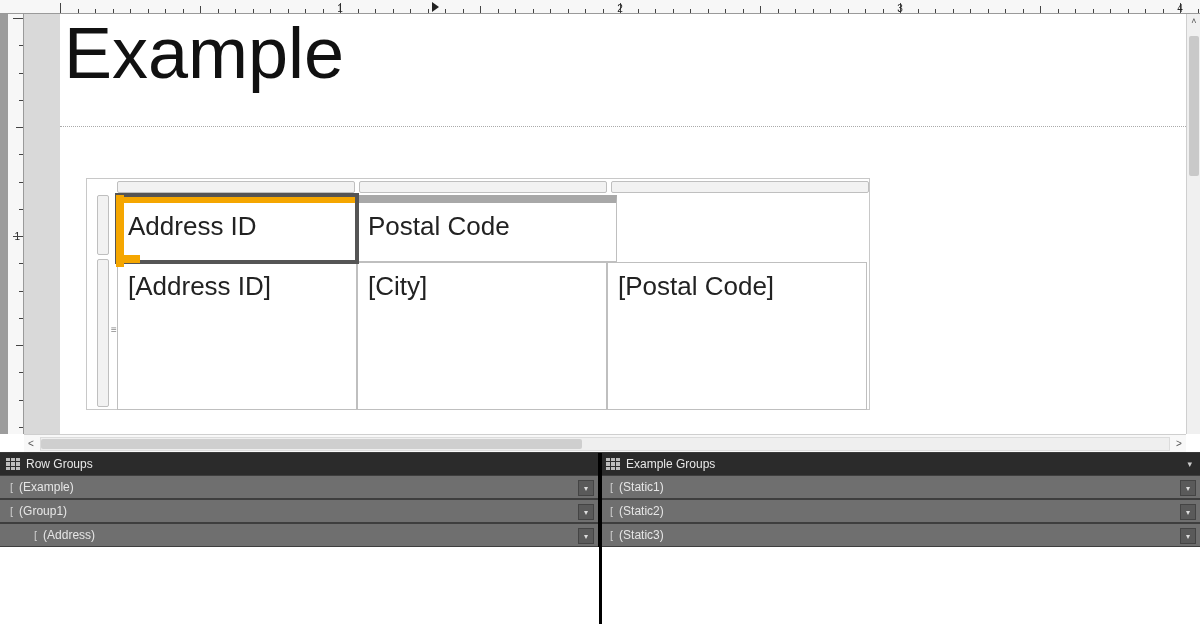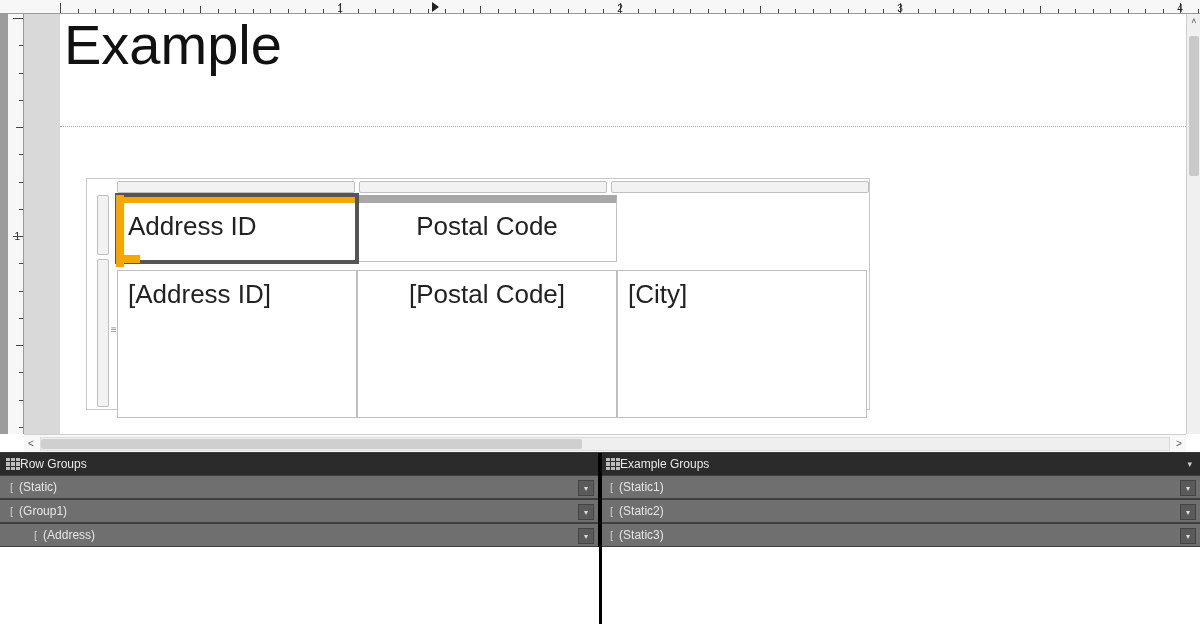--- a/index.html
+++ b/index.html
@@ -42,21 +42,21 @@
   }
   .body-margin-left {
     position: absolute; left: 0; top: 0; width: 36px; height: 100%; background: #d9d9d9;
   }
   .page {
     position: absolute; left: 36px; top: 4px; right: 0; height: 410px; background: #fff;
   }
 
   .title {
     position: absolute; left: 4px; top: -6px;
-    font-size: 56px; font-weight: 300; color: #111; letter-spacing: 0px;
+    font-size: 72px; font-weight: 300; color: #111; letter-spacing: 0px;
     font-family: "Segoe UI Light","Segoe UI",Arial,sans-serif;
   }
   .dotted {
     position: absolute; left: 0; top: 108px; right: 0; border-top: 1px dotted #aaa;
   }
 
   
   .tablix {
     position: absolute; left: 26px; top: 160px; width: 784px; height: 232px;
     border: 1px solid #c8c8c8;
@@ -87,38 +87,38 @@
   .tcell {
     border: 1px solid #bfbfbf; background: #fff; color: #222;
     padding: 8px 10px; font-size: 26px; line-height: 1.2;
     font-family: "Segoe UI", Arial, sans-serif;
   }
   .hdr-row { height: 67px; }
   .hdr-row .tcell { border-top: 8px solid #a8a8a8; }
   
 
   
-  .data-row { height: 148px; margin-top: 8px; }
+  .data-row { height: 148px; }
   .data-row .tcell { vertical-align: top; }
 
   
   .sel {
     position: relative; outline: 4px solid #555; outline-offset: -2px;
     border-top: 8px solid #f5a600 !important;
   }
   .sel::before, .sel::after {
     content: ""; position: absolute; background: #f5a600;
   }
   .sel::before { left: -2px; top: -8px; width: 8px; height: 72px; } 
   .sel::after  { left: -2px; bottom: -2px; width: 24px; height: 8px; } 
 
   
   .c1 { width: 240px; }
   .c2 { width: 250px; }
-  .c3 { width: 260px; text-align: center; }
+  .c3 { width: 260px; }
 
   
   .vscroll {
     position: absolute; right: 0; top: 14px; width: 14px; height: 420px;
     background: #f0f0f0; border-left: 1px solid #cfcfcf;
   }
   .vscroll .arrow { width: 14px; height: 14px; display:flex; align-items:center; justify-content:center; font-size:9px; color:#555;}
   .vscroll .thumb { position:absolute; left:2px; width:10px; background:#c9c9c9; border-radius:2px;}
   .hscroll {
     position: absolute; left: 24px; top: 434px; right: 14px; height: 18px;
@@ -130,21 +130,21 @@
   .hscroll .thumb { position:absolute; top:1px; height:10px; background:#cfcfcf; border-radius:2px; }
 
   
   .groups {
     position: absolute; left: 0; top: 452px; width: 1200px; height: 172px; background: #fff;
     border-top: 1px solid #3a3a3a;
   }
   .ghdr {
     display:flex; height:22px; background:#2b2b2b; color:#e8e8e8; font-size:12px;
   }
-  .ghdr .col { display:flex; align-items:center; padding:1px 6px; }
+  .ghdr .col { display:flex; align-items:center; gap:6px; padding:1px 6px; }
   .ghdr .col.left { width: 600px; border-right: 2px solid #000; }
   .ghdr .col.right { flex:1; position:relative; }
   .ghdr .menu-caret { position:absolute; right:8px; top:6px; font-size:9px; color:#ccc; }
   .grid-icon {
     width:14px; height:12px; display:inline-grid;
     grid-template-columns: repeat(3,1fr); grid-template-rows: repeat(3,1fr);
     gap:1px; background:#2b2b2b;
   }
   .grid-icon span{ background:#bdbdbd; }
 
@@ -282,22 +282,22 @@
           <span class="drag3" style="top:64px;">≡</span>
         </div>
       </div>
       <div class="tbody">
         <div class="trow hdr-row">
           <div class="tcell c1 sel">Address ID</div>
           <div class="tcell c3">Postal Code</div>
         </div>
         <div class="trow data-row">
           <div class="tcell c1">[Address ID]</div>
+          <div class="tcell c2">[City]</div>
           <div class="tcell c3">[Postal Code]</div>
-          <div class="tcell c2">[City]</div>
         </div>
       </div>
     </div>
   </div>
 </div>
 
 <div class="vscroll">
   <div class="arrow">˄</div>
   <div class="thumb" style="top:22px; height:140px;"></div>
 </div>
@@ -339,21 +339,21 @@
           <span></span>
         </span>
       <span>Example Groups</span>
       <span class="menu-caret">▾</span>
     </div>
   </div>
   <div class="gbody">
     <div class="gcol">
       <div class="gitem indent1">
         <span class="bracket">[</span>
-        <span>(Static)</span>
+        <span>(Example)</span>
         <div class="dd">▾</div>
       </div>
       <div class="gitem indent1">
         <span class="bracket">[</span>
         <span>(Group1)</span>
         <div class="dd">▾</div>
       </div>
       <div class="gitem indent2">
         <span class="bracket">[</span>
         <span>(Address)</span>

